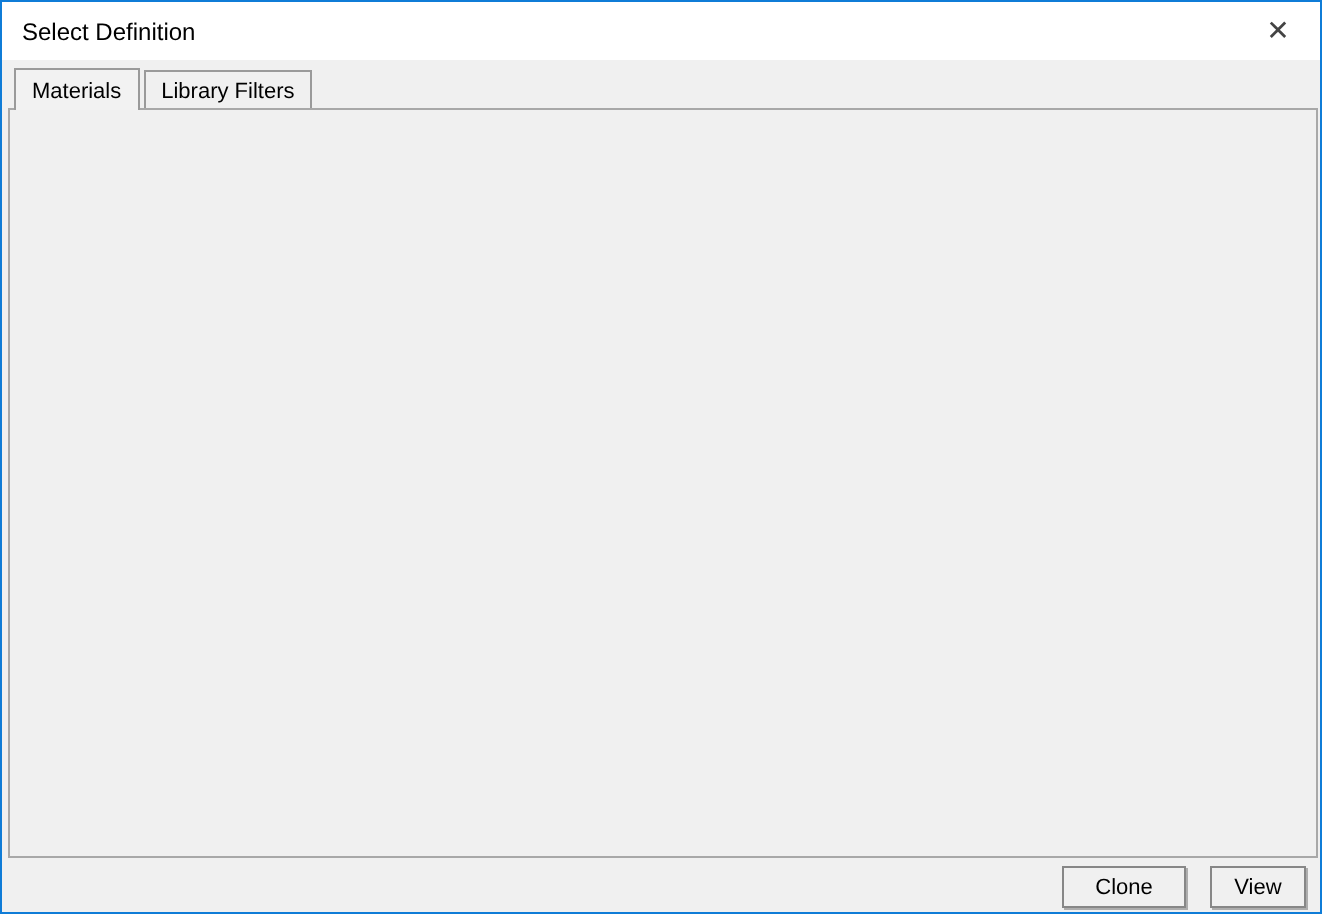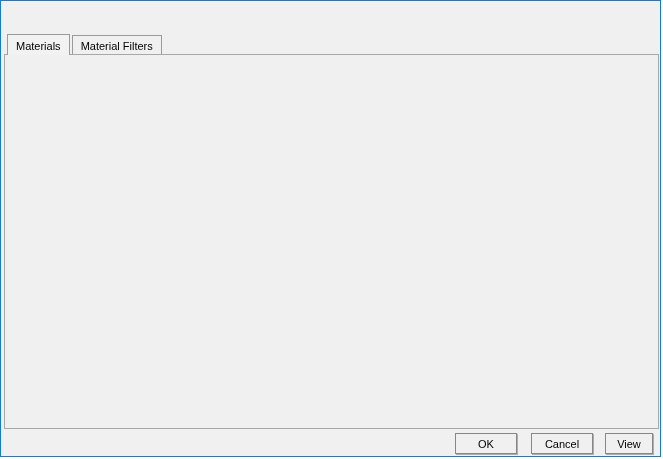--- a/index.html
+++ b/index.html
@@ -90,24 +90,28 @@
   .hscroll .thumb{position:absolute;top:2px;height:12px;background:#c9c9c9;}
   
   .action-row{position:absolute;left:24px;top:396px;width:628px;height:21px;display:flex;justify-content:space-between;}
   .action-row .btn{position:relative;height:21px;}
 </style>
 </head>
 <body>
 
 <div class="dialog">
 
+  <div class="titlebar">
+    <span class="title">Select Definition</span>
+    <span class="close-btn">✕</span>
+  </div>
 
   <div class="tabstrip" id="tabstrip">
       <div class="tab active">Materials</div>
-      <div class="tab">Material Filters</div>
+      <div class="tab">Library Filters</div>
     </div>
   <div class="tabpage"></div>
 
   <div class="groupbox" style="left:13px;top:63px;width:156px;height:73px;">
     <span class="legend">Search Parameters</span>
     <span class="lbl" style="left:7px;top:6px;">Search by Name</span>
     <input class="textinput" style="left: 6px; top: 21px; width: 143px; height: 19px;" value="">
     <div class="btn disabled" style="left:6px;top:46px;width:70px;height:20px;">
       <span>Search</span>
     </div>
@@ -350,23 +354,20 @@
         <span>Clone Material(s)</span>
       </div>
       <div class="btn" style="width: 112px;">
         <span>Remove Material(s)</span>
       </div>
       <div class="btn" style="width: 112px;">
         <span>Export to Library...</span>
       </div>
     </div>
 
-  <div class="btn" style="left:454px;top:432px;width:62px;height:21px;">
-    <span>OK</span>
-  </div>
   <div class="btn" style="left:530px;top:432px;width:62px;height:21px;">
-    <span>Cancel</span>
+    <span>Clone</span>
   </div>
   <div class="btn" style="left:604px;top:432px;width:48px;height:21px;">
     <span>View</span>
   </div>
 
 </div>
 
 </body></html>

